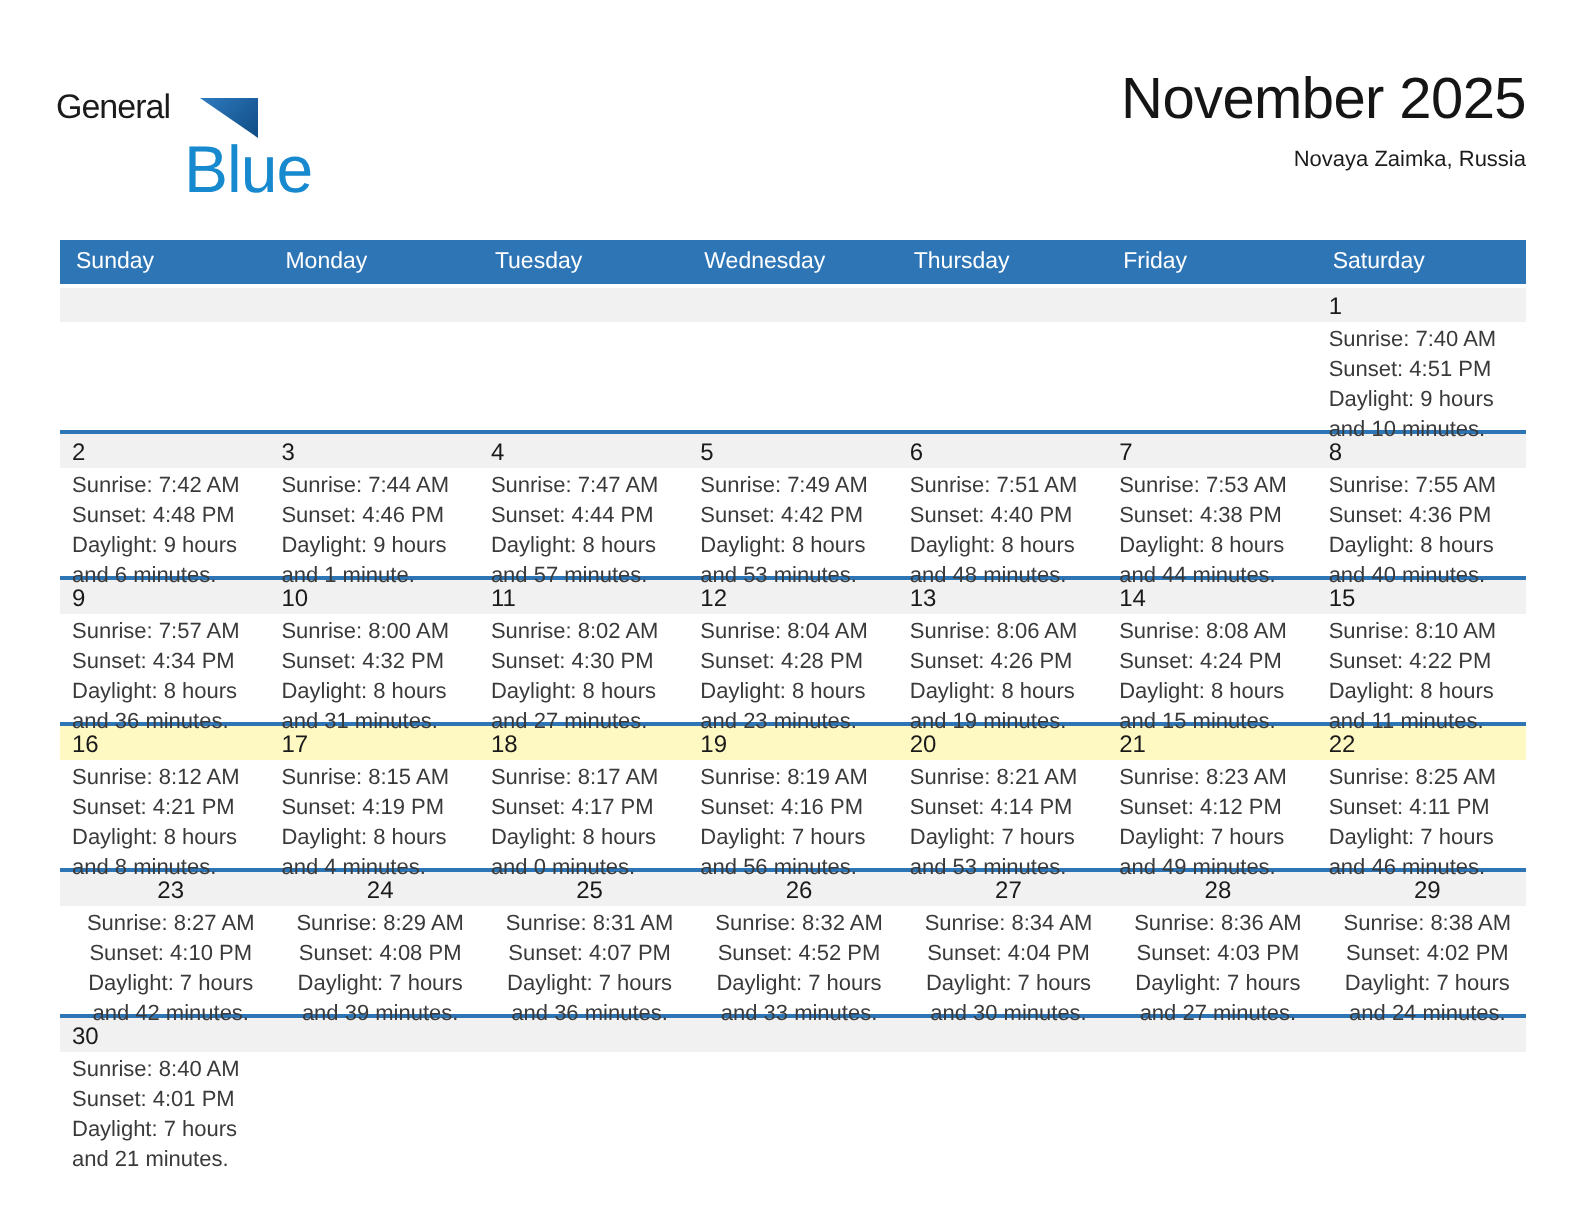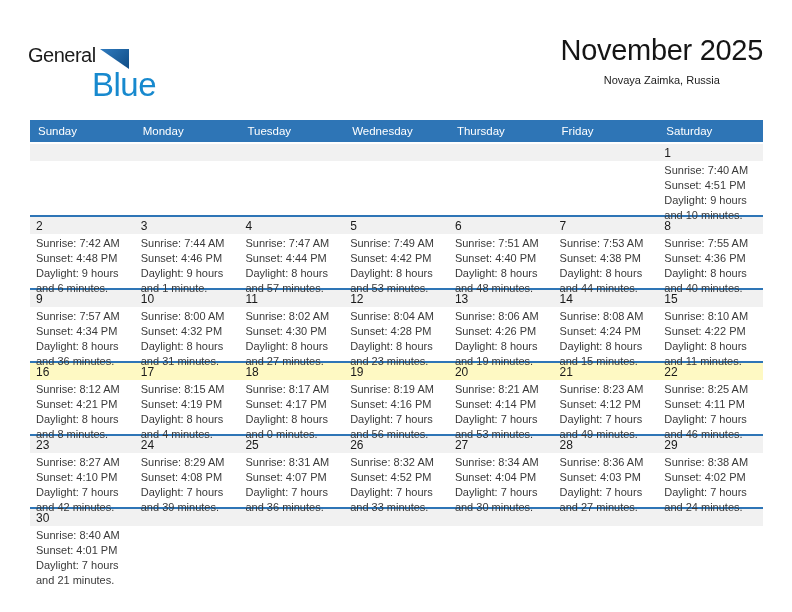--- a/index.html
+++ b/index.html
@@ -7,34 +7,34 @@
     width: 792px; height: 612px;
     font-family: "Liberation Sans", "DejaVu Sans", sans-serif;
     position: relative; overflow: hidden;
   }
   .page { position: absolute; inset: 0; background: #ffffff; }
 
   
   .logo { position: absolute; left: 28px; top: 44px; width: 120px; height: 52px; }
   .logo-general {
     position: absolute; left: 0; top: 0;
-    font-size: 20px; color: #1b1b1b; letter-spacing: -0.5px;
+    font-size: 17px; color: #1b1b1b; letter-spacing: -0.5px;
   }
   .logo-triangle {
     position: absolute; left: 72px; top: 5px; width: 29px; height: 20px;
     background: linear-gradient(135deg, #2f7bbf 0%, #0f4c85 100%);
     clip-path: polygon(0 0, 100% 0, 100% 100%);
   }
   .logo-blue {
     position: absolute; left: 64px; top: 22px;
     font-size: 33px; letter-spacing: -0.5px;
   }
 
   
-  .title-block { position: absolute; right: 29px; top: 34px; text-align: center; }
+  .title-block { position: absolute; right: 29px; top: 34px; text-align: right; }
   .month-title { font-size: 29px; color: #151515; letter-spacing: -0.3px; }
   .location { font-size: 11px; color: #1c1c1c; margin-top: 7px; }
 
   
   .calendar { position: absolute; left: 30px; top: 104px; width: 733px; }
   .day-header-row { display: flex; height: 22px; align-items: center; margin-top: 16px; }
   .day-header {
     flex: 1 1 0; color: #ffffff; font-size: 11.5px; padding-left: 8px;
     white-space: nowrap; overflow: hidden;
   }
@@ -260,21 +260,21 @@
               <div class="day-line">and 49 minutes.</div>
             </div>
             <div class="day-cell">
               <div class="day-line">Sunrise: 8:25 AM</div>
               <div class="day-line">Sunset: 4:11 PM</div>
               <div class="day-line">Daylight: 7 hours</div>
               <div class="day-line">and 46 minutes.</div>
             </div>
           </div>
         </div>
-        <div class="week-row" style="border-top-color: rgb(46, 117, 182);">
+        <div class="week-row" style="border-top-color: rgb(46, 117, 182); text-align: center;">
           <div class="date-band" style="background: rgb(241, 241, 241);">
             <div class="date-cell">23</div>
             <div class="date-cell">24</div>
             <div class="date-cell">25</div>
             <div class="date-cell">26</div>
             <div class="date-cell">27</div>
             <div class="date-cell">28</div>
             <div class="date-cell">29</div>
           </div>
           <div class="content-band">

